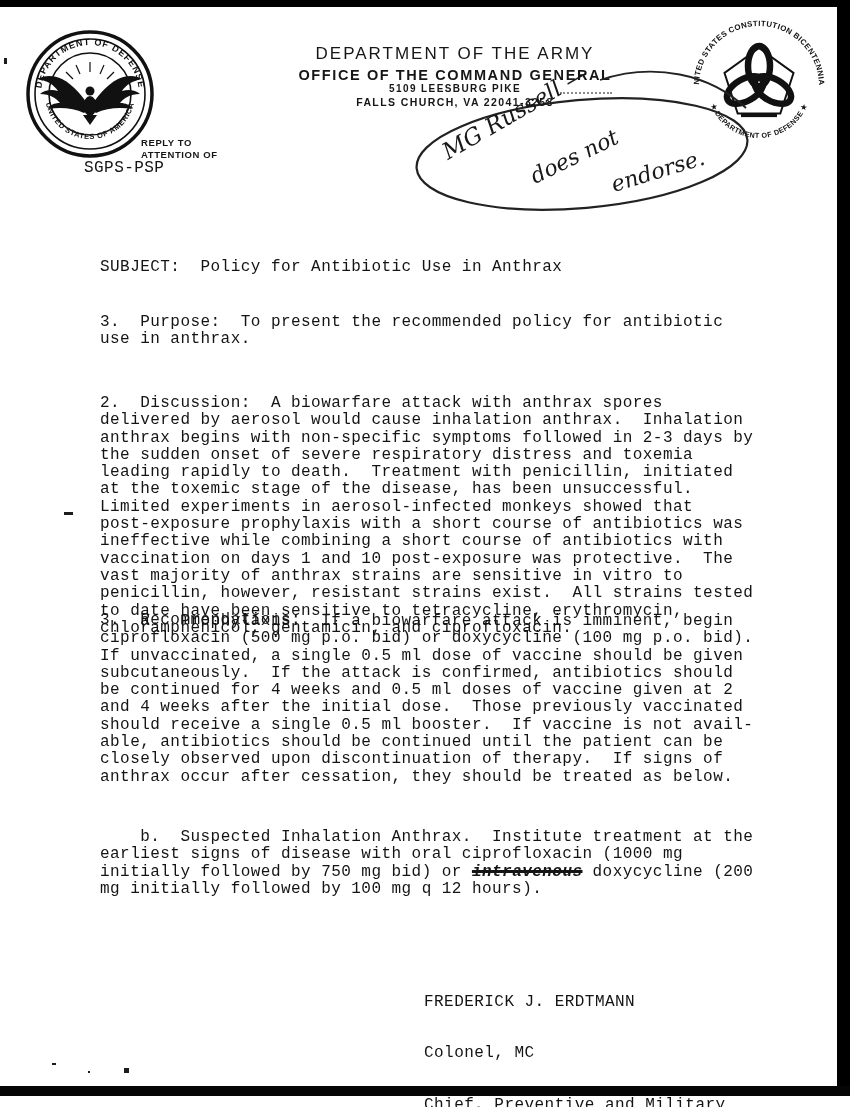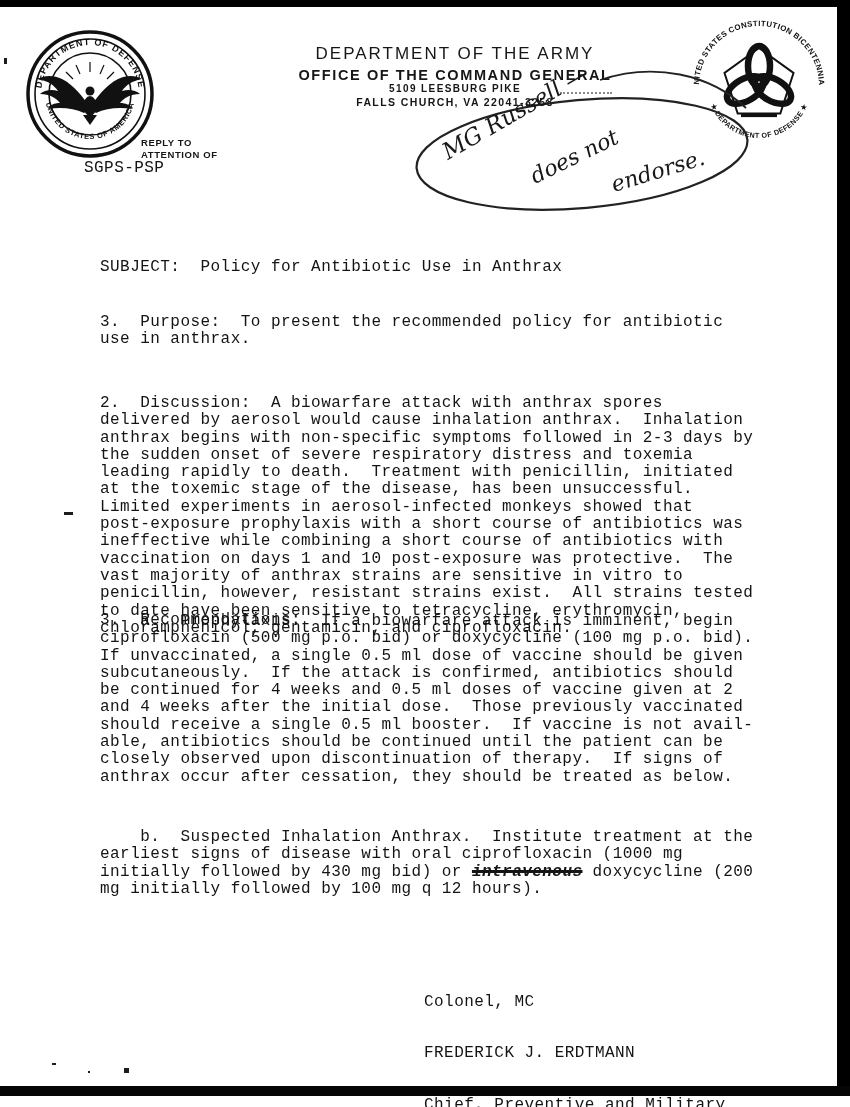--- a/index.html
+++ b/index.html
@@ -155,23 +155,23 @@
 If unvaccinated, a single 0.5 ml dose of vaccine should be given
 subcutaneously.  If the attack is confirmed, antibiotics should
 be continued for 4 weeks and 0.5 ml doses of vaccine given at 2
 and 4 weeks after the initial dose.  Those previously vaccinated
 should receive a single 0.5 ml booster.  If vaccine is not avail-
 able, antibiotics should be continued until the patient can be
 closely observed upon discontinuation of therapy.  If signs of
 anthrax occur after cessation, they should be treated as below.</div>
   <div class="mono" style="top:829px;"><span>    b.  Suspected Inhalation Anthrax.  Institute treatment at the
 earliest signs of disease with oral ciprofloxacin (1000 mg
-initially followed by 430 mg bid) or </span><span class="struck">intravenous</span><span> doxycycline (200
+initially followed by 750 mg bid) or </span><span class="struck">intravenous</span><span> doxycycline (200
 mg initially followed by 100 mg q 12 hours).</span></div>
 
   <div class="mono sig-block">
+    <div>FREDERICK J. ERDTMANN</div>
     <div>Colonel, MC</div>
-    <div>FREDERICK J. ERDTMANN</div>
     <div>Chief, Preventive and Military</div>
     
   </div>
 
 </div>
 
 </body></html>

